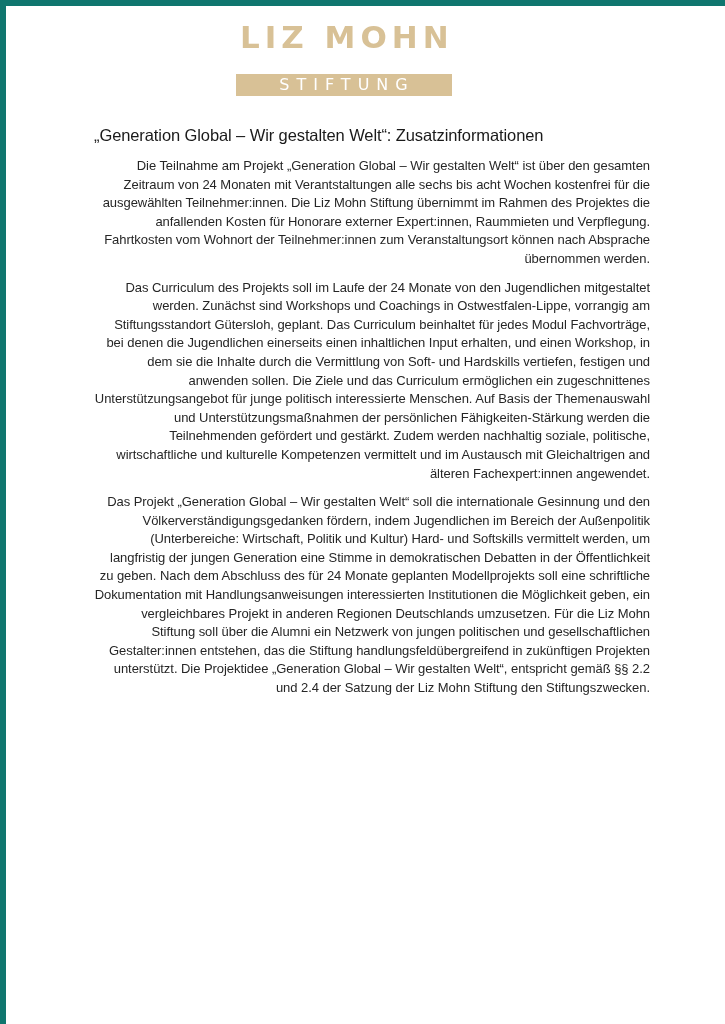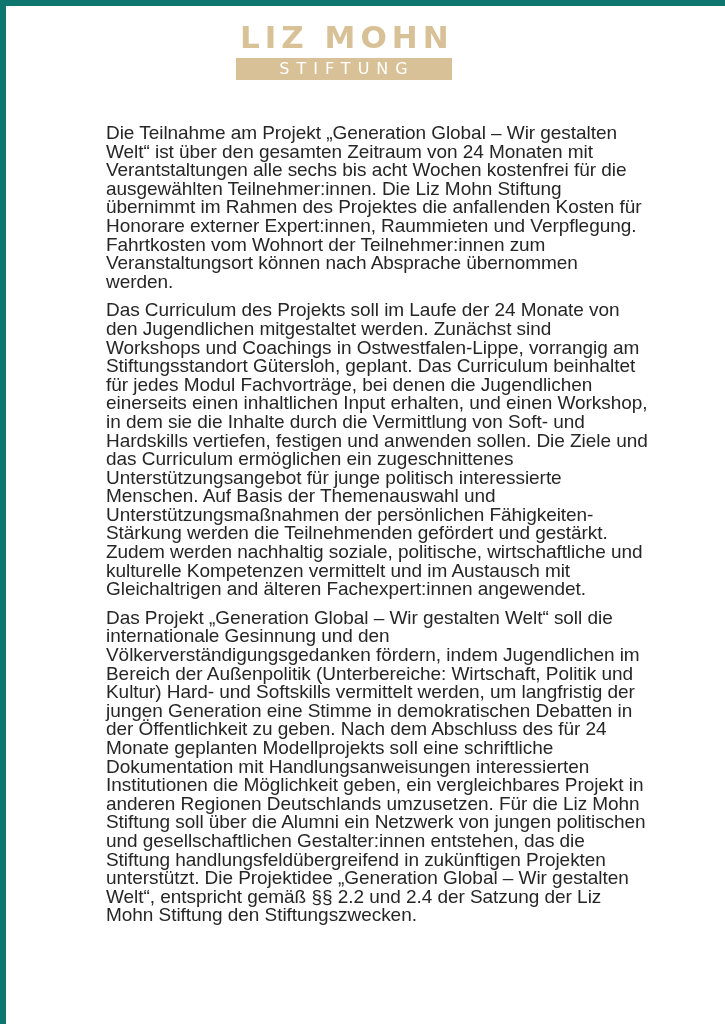--- a/index.html
+++ b/index.html
@@ -34,21 +34,21 @@
       font-family: "DejaVu Sans", sans-serif;
       font-weight: bold;
       font-size: 31px;
       letter-spacing: 5px;
       color: #d8c196;
       line-height: 34px;
       white-space: nowrap;
       margin-left: 4px;
     }
     .logo-bar {
-      margin-top: 4px;
+      margin-top: 20px;
       height: 22px;
       background: #d8c196;
       color: #ffffff;
       font-family: "DejaVu Sans", sans-serif;
       font-size: 16px;
       letter-spacing: 7px;
       line-height: 22px;
       text-align: center;
       padding-left: 6px;
     }
@@ -63,33 +63,35 @@
     h1 {
       font-family: "Liberation Sans", sans-serif;
       font-weight: normal;
       font-size: 16.5px;
       line-height: 22px;
       margin: 0 0 11px 0;
       color: #1a1a1a;
       letter-spacing: -0.1px;
     }
     p {
-      font-size: 19px;
+      font-size: 13px;
       line-height: 18.6px;
-      margin: 0 0 10px 12px;
+      margin: 0 0 10px 0;
       letter-spacing: -0.05px;
+      text-align: right;
     }
   </style>
 </head>
 <body>
 
 <div class="page">
   <div class="logo">
     <div class="logo-top">LIZ MOHN</div>
     <div class="logo-bar">STIFTUNG</div>
   </div>
 
   <div class="content">
+    <h1>„Generation Global – Wir gestalten Welt“: Zusatzinformationen</h1>
     <p>Die Teilnahme am Projekt „Generation Global – Wir gestalten Welt“ ist über den gesamten Zeitraum von 24 Monaten mit Verantstaltungen alle sechs bis acht Wochen kostenfrei für die ausgewählten Teilnehmer:innen. Die Liz Mohn Stiftung übernimmt im Rahmen des Projektes die anfallenden Kosten für Honorare externer Expert:innen, Raummieten und Verpflegung. Fahrtkosten vom Wohnort der Teilnehmer:innen zum Veranstaltungsort können nach Absprache übernommen werden.</p>
     <p>Das Curriculum des Projekts soll im Laufe der 24 Monate von den Jugendlichen mitgestaltet werden. Zunächst sind Workshops und Coachings in Ostwestfalen-Lippe, vorrangig am Stiftungsstandort Gütersloh, geplant. Das Curriculum beinhaltet für jedes Modul Fachvorträge, bei denen die Jugendlichen einerseits einen inhaltlichen Input erhalten, und einen Workshop, in dem sie die Inhalte durch die Vermittlung von Soft- und Hardskills vertiefen, festigen und anwenden sollen. Die Ziele und das Curriculum ermöglichen ein zugeschnittenes Unterstützungsangebot für junge politisch interessierte Menschen. Auf Basis der Themenauswahl und Unterstützungsmaßnahmen der persönlichen Fähigkeiten-Stärkung werden die Teilnehmenden gefördert und gestärkt. Zudem werden nachhaltig soziale, politische, wirtschaftliche und kulturelle Kompetenzen vermittelt und im Austausch mit Gleichaltrigen and älteren Fachexpert:innen angewendet.</p>
     <p>Das Projekt „Generation Global – Wir gestalten Welt“ soll die internationale Gesinnung und den Völkerverständigungsgedanken fördern, indem Jugendlichen im Bereich der Außenpolitik (Unterbereiche: Wirtschaft, Politik und Kultur) Hard- und Softskills vermittelt werden, um langfristig der jungen Generation eine Stimme in demokratischen Debatten in der Öffentlichkeit zu geben. Nach dem Abschluss des für 24 Monate geplanten Modellprojekts soll eine schriftliche Dokumentation mit Handlungsanweisungen interessierten Institutionen die Möglichkeit geben, ein vergleichbares Projekt in anderen Regionen Deutschlands umzusetzen. Für die Liz Mohn Stiftung soll über die Alumni ein Netzwerk von jungen politischen und gesellschaftlichen Gestalter:innen entstehen, das die Stiftung handlungsfeldübergreifend in zukünftigen Projekten unterstützt. Die Projektidee „Generation Global – Wir gestalten Welt“, entspricht gemäß §§ 2.2 und 2.4 der Satzung der Liz Mohn Stiftung den Stiftungszwecken.</p>
   </div>
 </div>
 
 </body></html>

